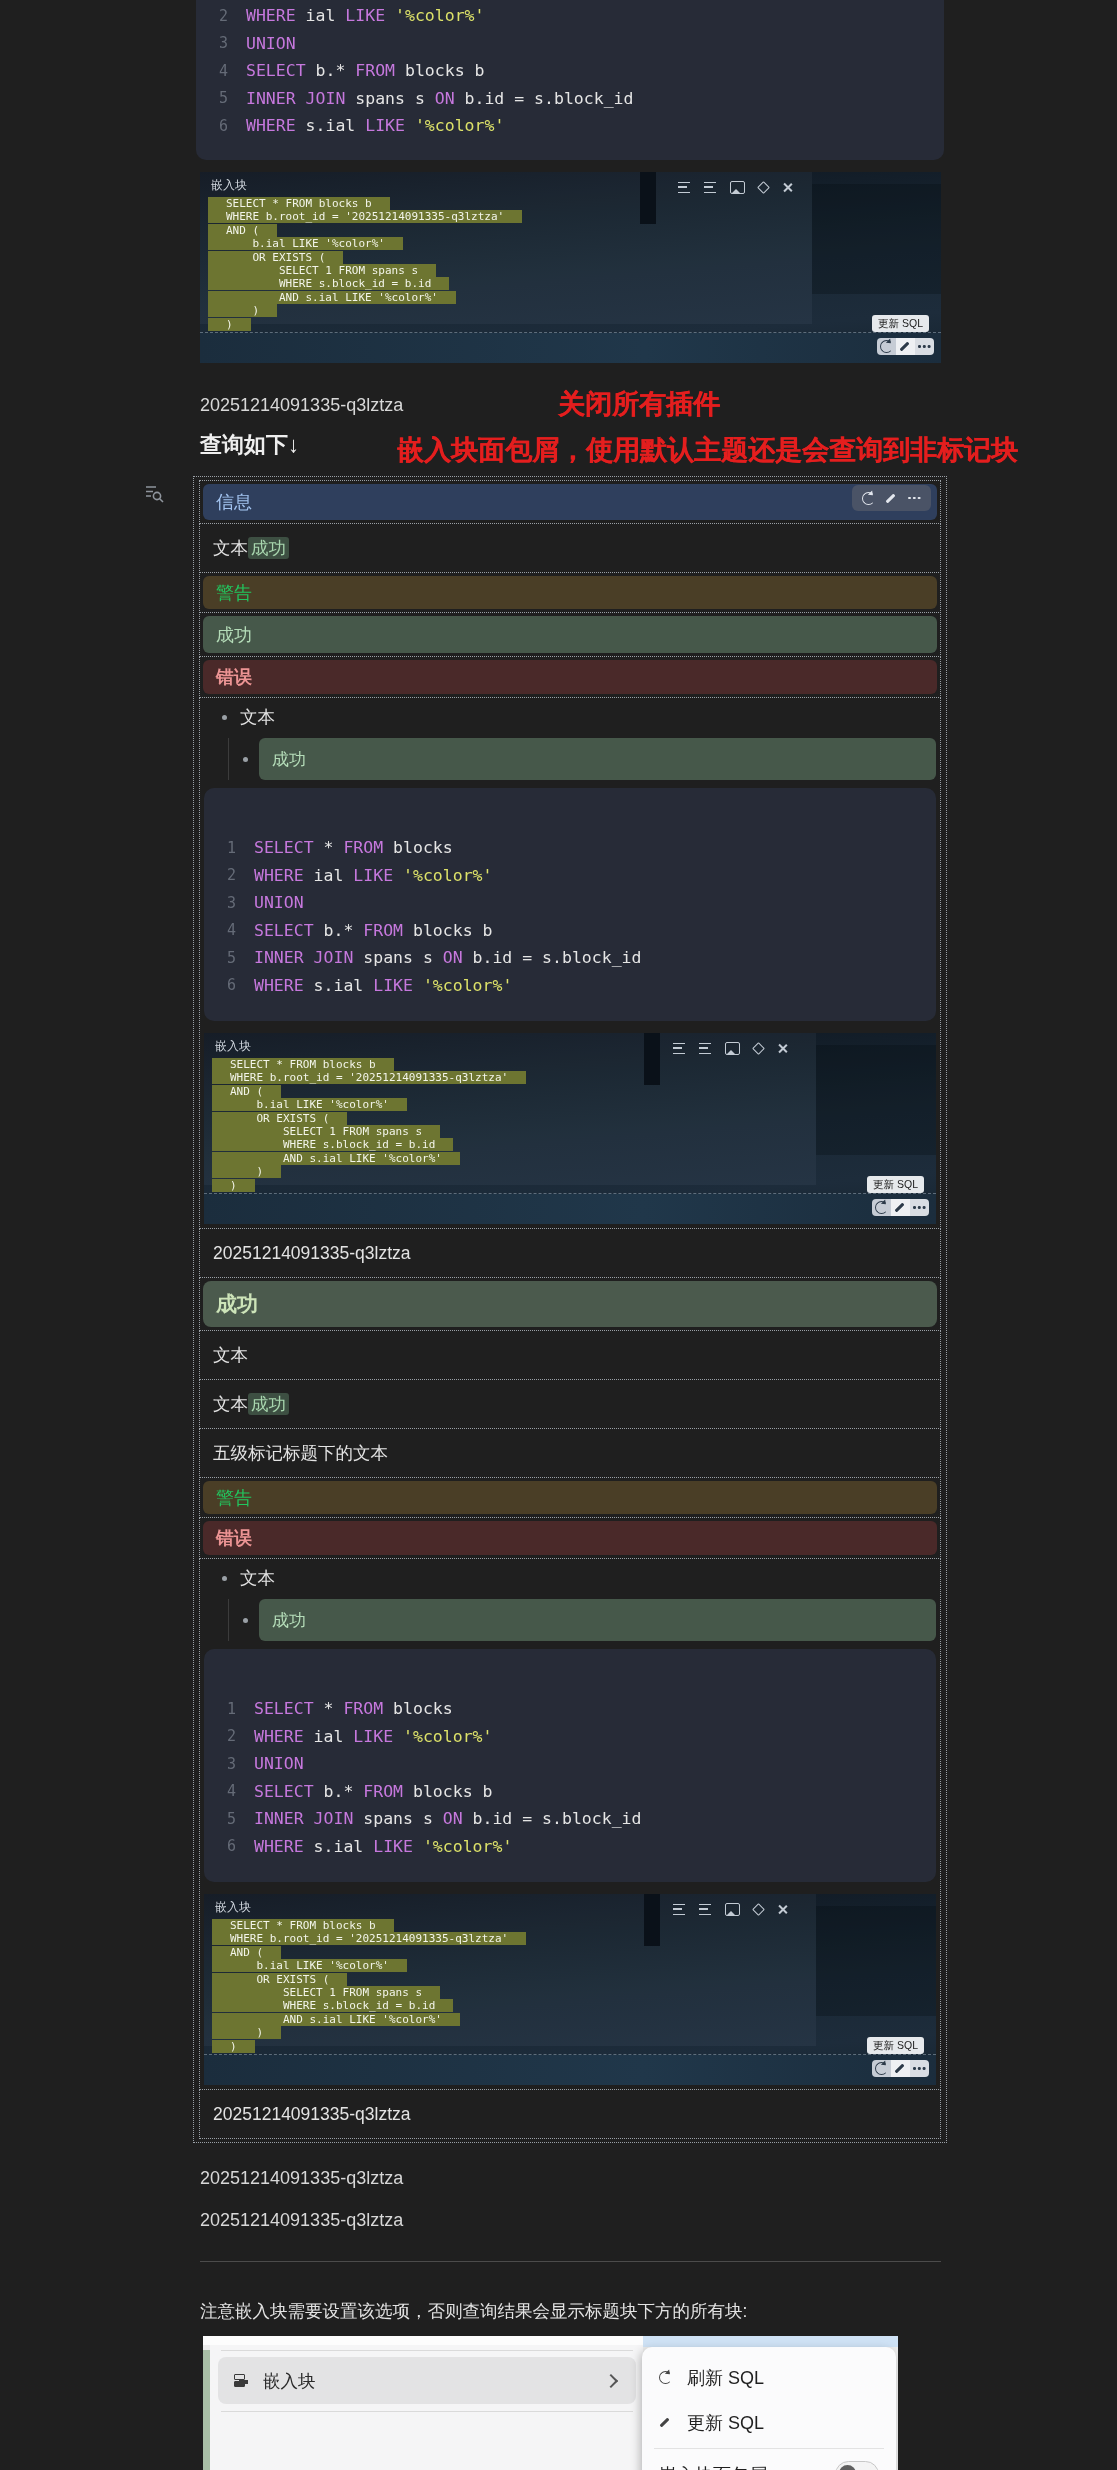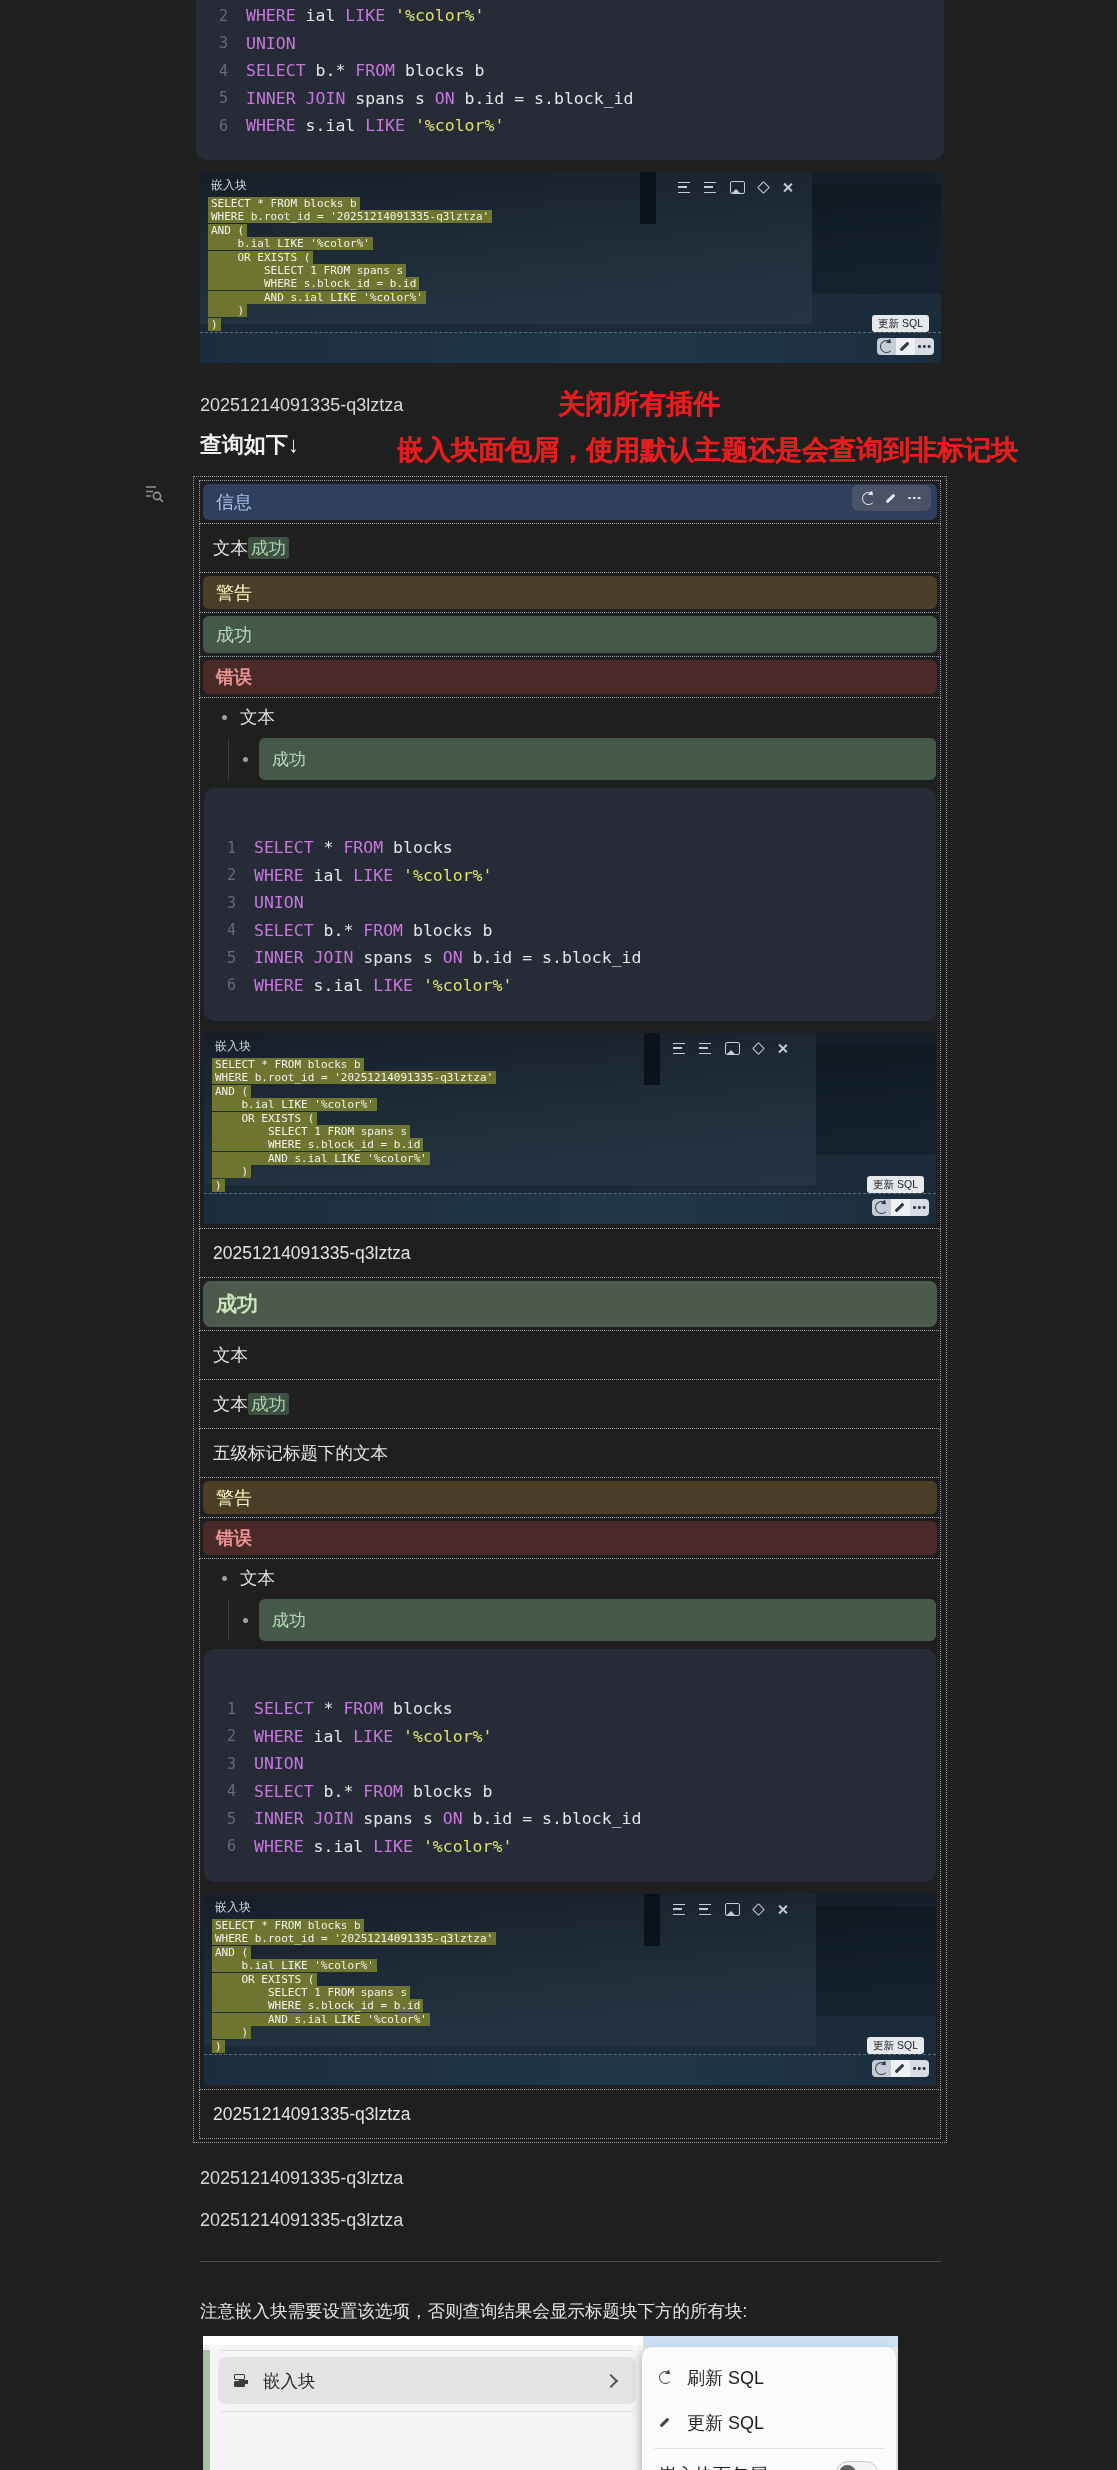--- a/index.html
+++ b/index.html
@@ -25,21 +25,21 @@
   
   .shot{position:relative;height:191px;overflow:hidden;margin-top:12px;
     background:linear-gradient(175deg,#0d141d 0%,#131e29 25%,#1a2835 55%,#1d2c3b 80%,#16242f 100%);}
   .shot-pane{position:absolute;left:0;top:0;width:612px;height:152px;background:rgba(190,215,240,0.05);}
   .shot-dark{position:absolute;left:612px;top:12px;right:0;height:110px;background:rgba(5,10,16,0.28);}
   .shot-sil{position:absolute;left:440px;top:0;width:16px;height:52px;background:#0a1119;}
   .shot-title{position:absolute;left:11px;top:5px;font-size:12px;color:#d5dbe2;}
   .shot-icons{position:absolute;right:148px;top:9px;display:flex;gap:14px;align-items:center;color:#c3cbd4;}
   .shot-sql{position:absolute;left:8px;top:25px;font-family:"DejaVu Sans Mono",monospace;
     font-size:11px;line-height:13.4px;color:#f3f5ea;}
-  .shot-sql-line span{background:#6d7531;padding:0 3px;white-space:pre;}
+  .shot-sql-line span{background:#6d7531;padding:0 18px;white-space:pre;}
   .shot-update{position:absolute;right:12px;top:143px;background:#e6e9ec;color:#1c1c1c;
     font-size:10.5px;line-height:17px;padding:0 6px;border-radius:3px;}
   .shot-sep{position:absolute;left:0;right:0;top:160px;border-top:1px dashed rgba(160,175,190,.5);}
   .shot-strip{position:absolute;left:0;right:0;top:161px;bottom:0;
     background:linear-gradient(90deg,#1b2d3d,#20374a 60%,#1b2d3d);}
   .shot-pill{position:absolute;right:7px;top:166px;display:flex;border-radius:4px;overflow:hidden;}
   .shot-pill .cell{width:19px;height:17px;display:flex;align-items:center;justify-content:center;color:#2c3a49;}
   .cell-a{background:#c6ccd5;} .cell-b{background:#eef0f3;} .cell-c{background:#d9dde3;}
 
   
@@ -50,21 +50,21 @@
   #anno1{left:558px;top:386px;}
   #anno2{left:397px;top:432px;}
 
   
   .embed-wrap{position:relative;margin:19px -6px 0 -7px;border:1px dotted #9aa0a6;padding:3px 5px;}
   .qblock{border:1px dotted #9aa0a6;padding:3px;position:relative;}
   .qblock + .qblock{margin-top:-1px;}
   .text-pad{padding:9px 10px;font-size:17.5px;line-height:24px;color:#e3e3e3;}
   .bar{border-radius:6px;display:flex;align-items:center;padding:0 13px;font-size:18px;}
   .bar-info{height:36px;background:#2f3f5d;color:#a3c4f1;}
-  .bar-warn{height:33px;background:#4a3e26;color:#fef9c3;}
+  .bar-warn{height:33px;background:#4a3e26;color:#22c55e;}
   .bar-ok{height:37px;background:#46584a;color:#b4dcb8;}
   .bar-err{height:34px;background:#4a2929;color:#ec9494;font-weight:bold;}
   .bar-h{height:46px;background:#4b5a4d;color:#cde4b9;font-weight:bold;font-size:21px;border-radius:8px;}
   .mark-ok{background:#3d4f42;color:#a8d6ae;padding:1px 3px;border-radius:3px;}
 
   .hover-pill{position:absolute;top:4px;right:9px;height:26px;background:#4a5366;border-radius:6px;
     display:flex;align-items:center;gap:10px;padding:0 10px;color:#e3e7ee;z-index:2;}
 
   .list-group{padding:4px;}
   .li1{display:flex;align-items:center;height:30px;padding-left:18px;font-size:17.5px;color:#e3e3e3;}

